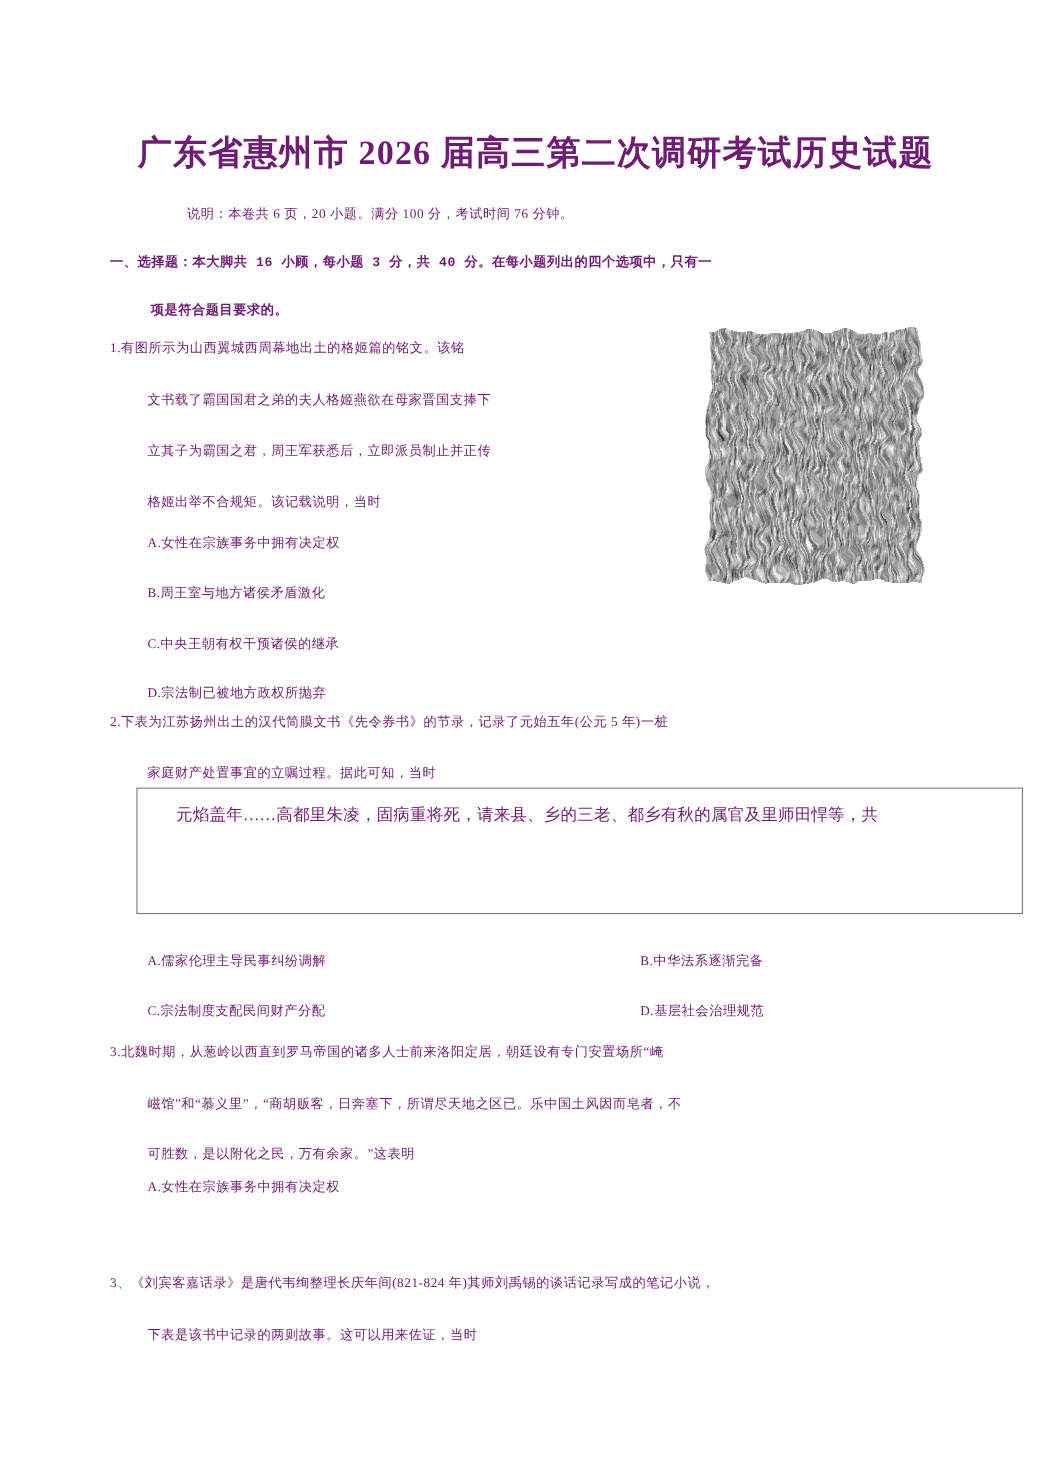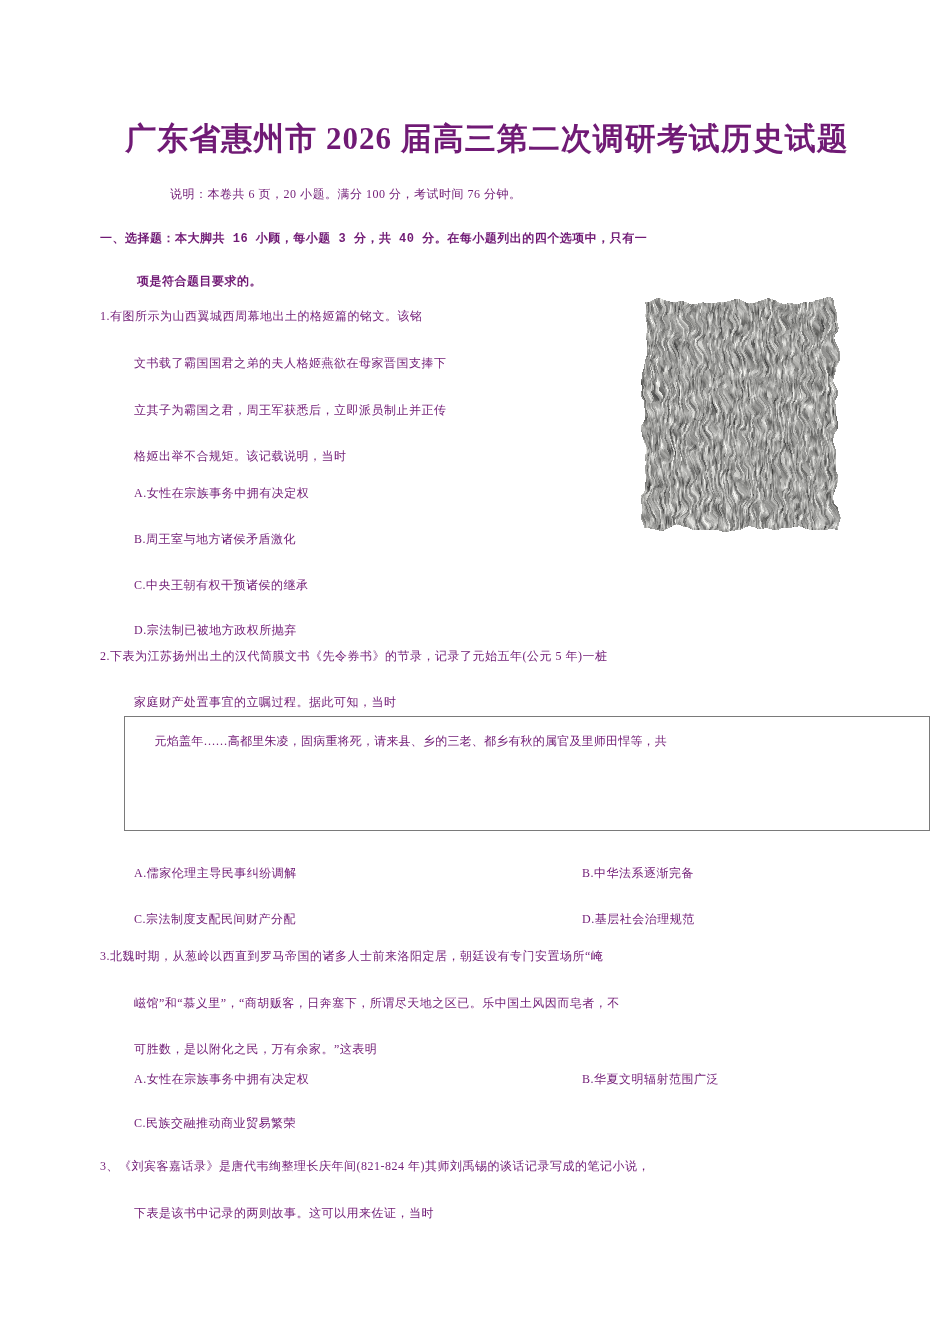--- a/index.html
+++ b/index.html
@@ -35,21 +35,21 @@
   }
   .excerpt-box{
     position:absolute;
     left:112px;top:716px;
     width:806px;height:115px;
     border:1px solid #7a7a7a;
     box-sizing:border-box;
     padding:8px 8px 0 8px;
   }
   .bl{
-    font-size:12px;
+    font-size:15px;
     line-height:32px;
     white-space:nowrap;
     letter-spacing:0.2px;
   }
   .bl.indent{text-indent:1.8em;}
   .rubbing{
     position:absolute;
     left:618px;top:291px;
     width:222px;height:250px;
   }
@@ -111,19 +111,17 @@
 
   <div class="t" style="left:122px;top:860px">A.儒家伦理主导民事纠纷调解</div>
   <div class="t" style="left:570px;top:860px">B.中华法系逐渐完备</div>
   <div class="t" style="left:122px;top:906px">C.宗法制度支配民间财产分配</div>
   <div class="t" style="left:570px;top:906px">D.基层社会治理规范</div>
 
   <div class="t" style="left:88px;top:943px">3.北魏时期，从葱岭以西直到罗马帝国的诸多人士前来洛阳定居，朝廷设有专门安置场所“崦</div>
   <div class="t" style="left:122px;top:990px">嵫馆”和“慕义里”，“商胡贩客，日奔塞下，所谓尽天地之区已。乐中国土风因而皂者，不</div>
   <div class="t" style="left:122px;top:1036px">可胜数，是以附化之民，万有余家。”这表明</div>
   <div class="t" style="left:122px;top:1066px">A.女性在宗族事务中拥有决定权</div>
-  <div class="t" style="left:570px;top:1066px">B.华夏文明辐射范围广泛</div>
-  <div class="t" style="left:122px;top:1110px">C.民族交融推动商业贸易繁荣</div>
 
   <div class="t" style="left:88px;top:1153px">3、《刘宾客嘉话录》是唐代韦绚整理长庆年间(821-824 年)其师刘禹锡的谈话记录写成的笔记小说，</div>
   <div class="t" style="left:122px;top:1200px">下表是该书中记录的两则故事。这可以用来佐证，当时</div>
 
 </div>
 
 </body></html>

